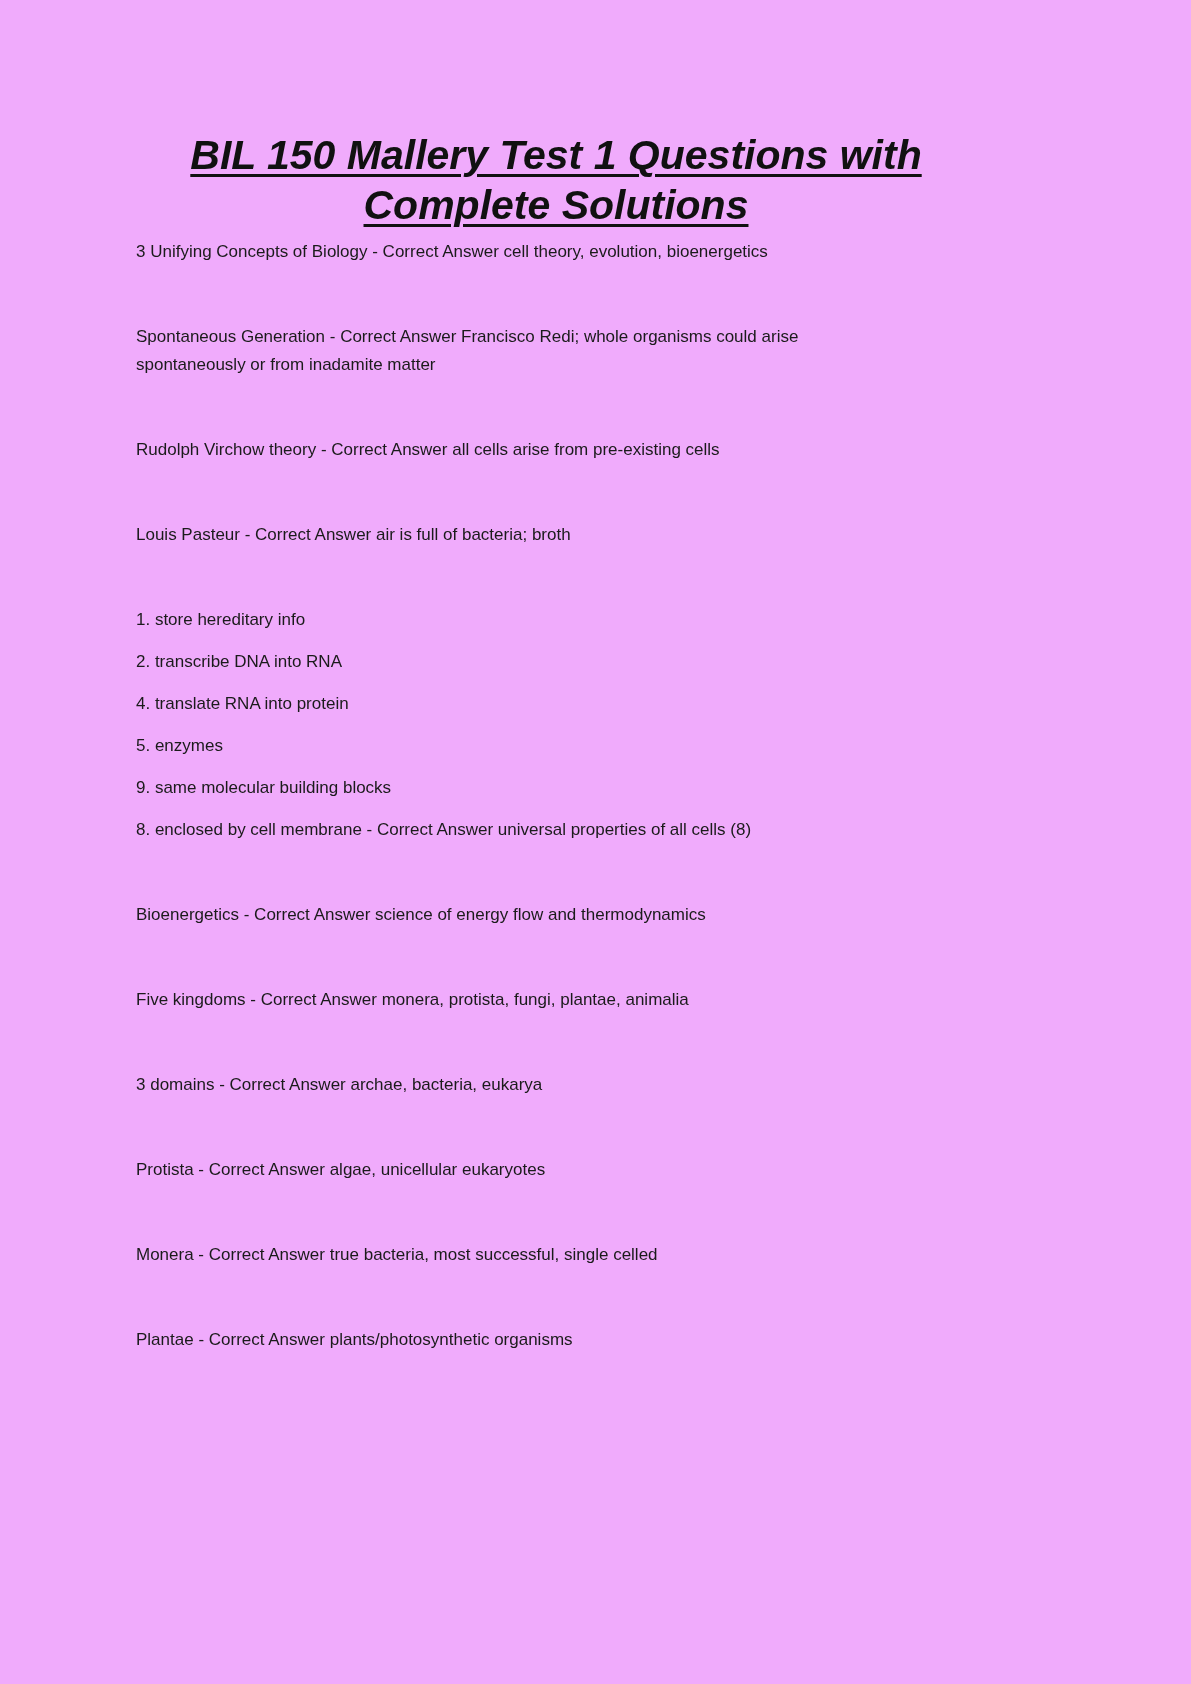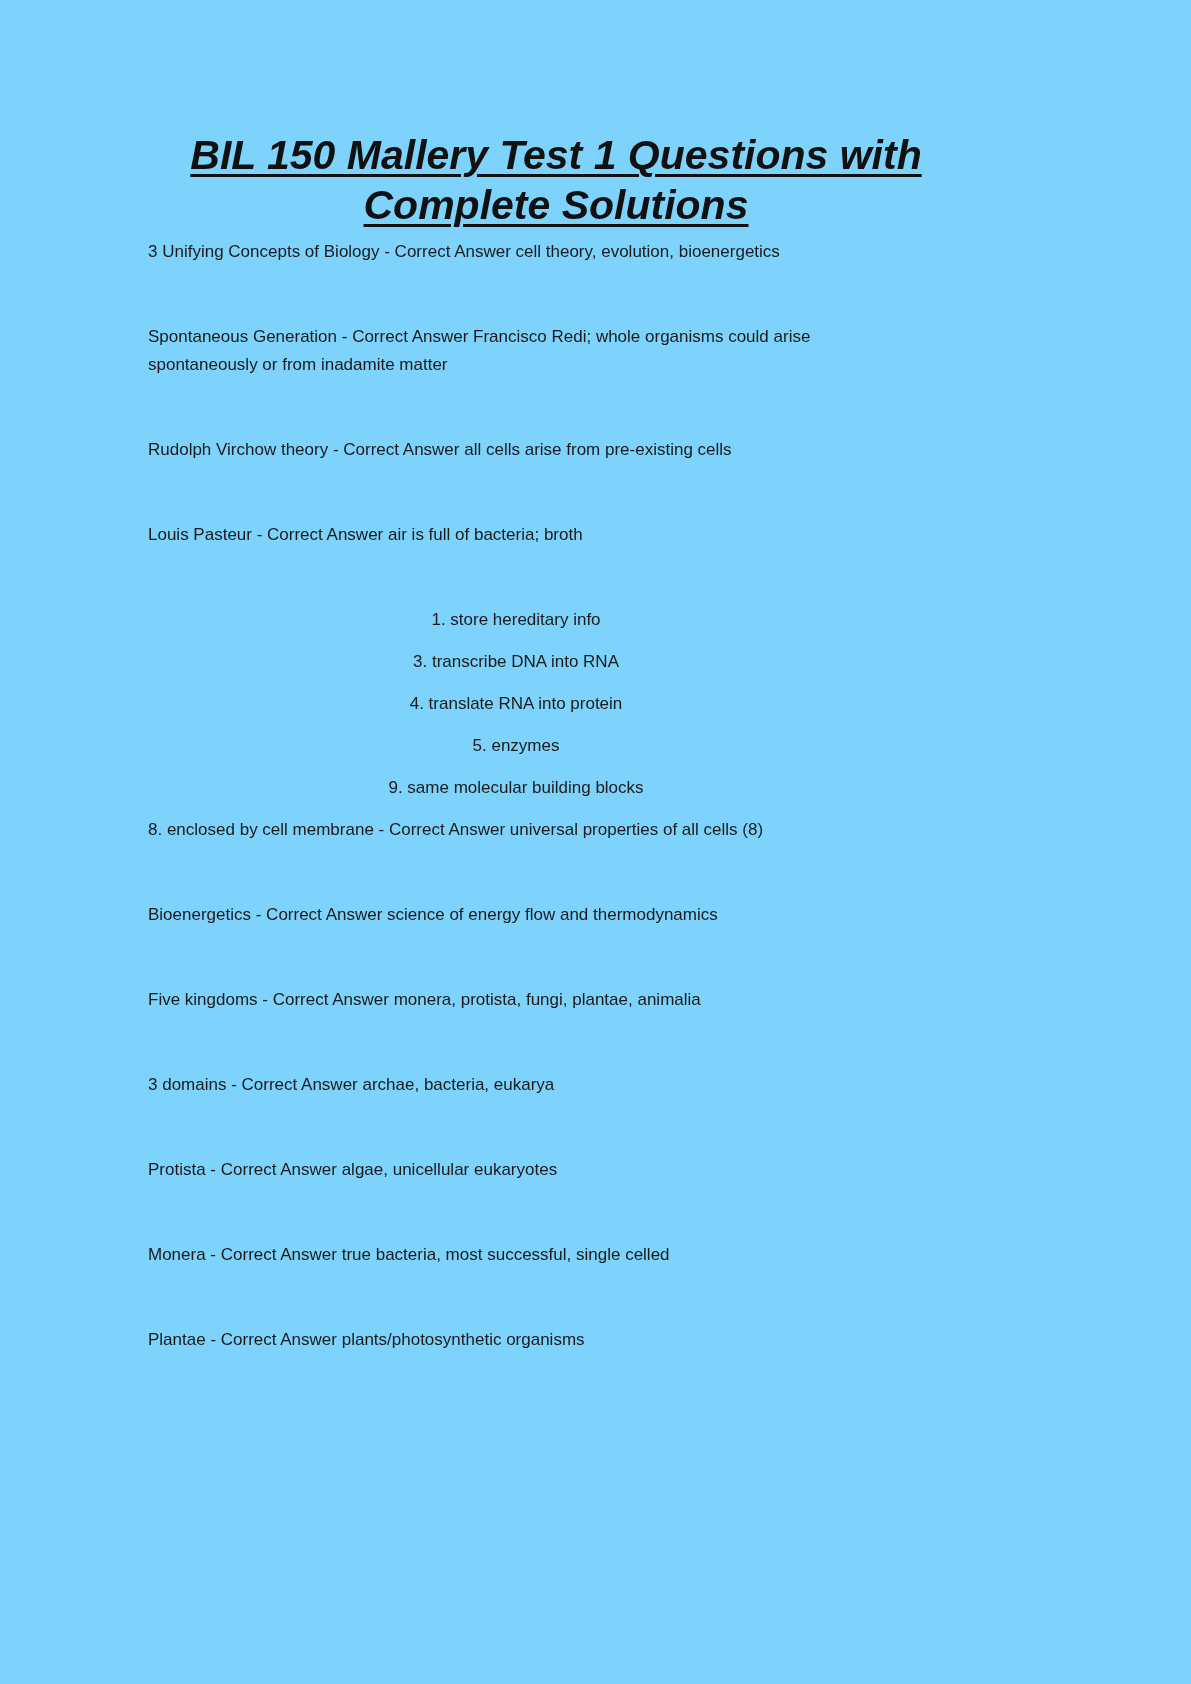--- a/index.html
+++ b/index.html
@@ -4,21 +4,21 @@
 <style>
   html, body {
     margin: 0;
     padding: 0;
     background: #ffffff;
   }
   .page {
     position: relative;
     width: 1191px;
     height: 1684px;
-    background: #7dd3fc;
+    background: #f0abfc;
     box-sizing: border-box;
     padding: 130px 0 0 136px;
     overflow: hidden;
     font-family: "Liberation Sans", sans-serif;
     color: #1b1b1b;
   }
   .doc-title {
     width: 840px;
     margin: 0 0 8px 0;
     text-align: center;
@@ -32,52 +32,51 @@
   .doc-title .title-line {
     display: block;
     text-decoration: underline;
     text-decoration-thickness: 3px;
     text-underline-offset: 5px;
   }
   .content {
     width: 760px;
   }
   .para {
-    margin: 0 0 57px 12px;
+    margin: 0 0 57px 0;
     font-size: 17px;
     line-height: 28px;
     font-weight: 400;
     color: #1b1b1b;
   }
   .list-item {
     margin: 0 0 14px 0;
     font-size: 17px;
     line-height: 28px;
     font-weight: 400;
     color: #1b1b1b;
-    text-align: center;
   }
 </style>
 </head>
 <body>
 
 <div class="page">
 
   <h1 class="doc-title">
     <span class="title-line">BIL 150 Mallery Test 1 Questions with</span>
     <span class="title-line">Complete Solutions</span>
   </h1>
 
   <div class="content">
     <p class="para">3 Unifying Concepts of Biology - Correct Answer cell theory, evolution, bioenergetics</p>
     <p class="para">Spontaneous Generation - Correct Answer Francisco Redi; whole organisms could arise spontaneously or from inadamite matter</p>
     <p class="para">Rudolph Virchow theory - Correct Answer all cells arise from pre-existing cells</p>
     <p class="para">Louis Pasteur - Correct Answer air is full of bacteria; broth</p>
     <p class="list-item">1. store hereditary info</p>
-    <p class="list-item">3. transcribe DNA into RNA</p>
+    <p class="list-item">2. transcribe DNA into RNA</p>
     <p class="list-item">4. translate RNA into protein</p>
     <p class="list-item">5. enzymes</p>
     <p class="list-item">9. same molecular building blocks</p>
     <p class="para">8. enclosed by cell membrane - Correct Answer universal properties of all cells (8)</p>
     <p class="para">Bioenergetics - Correct Answer science of energy flow and thermodynamics</p>
     <p class="para">Five kingdoms - Correct Answer monera, protista, fungi, plantae, animalia</p>
     <p class="para">3 domains - Correct Answer archae, bacteria, eukarya</p>
     <p class="para">Protista - Correct Answer algae, unicellular eukaryotes</p>
     <p class="para">Monera - Correct Answer true bacteria, most successful, single celled</p>
     <p class="para">Plantae - Correct Answer plants/photosynthetic organisms</p>

